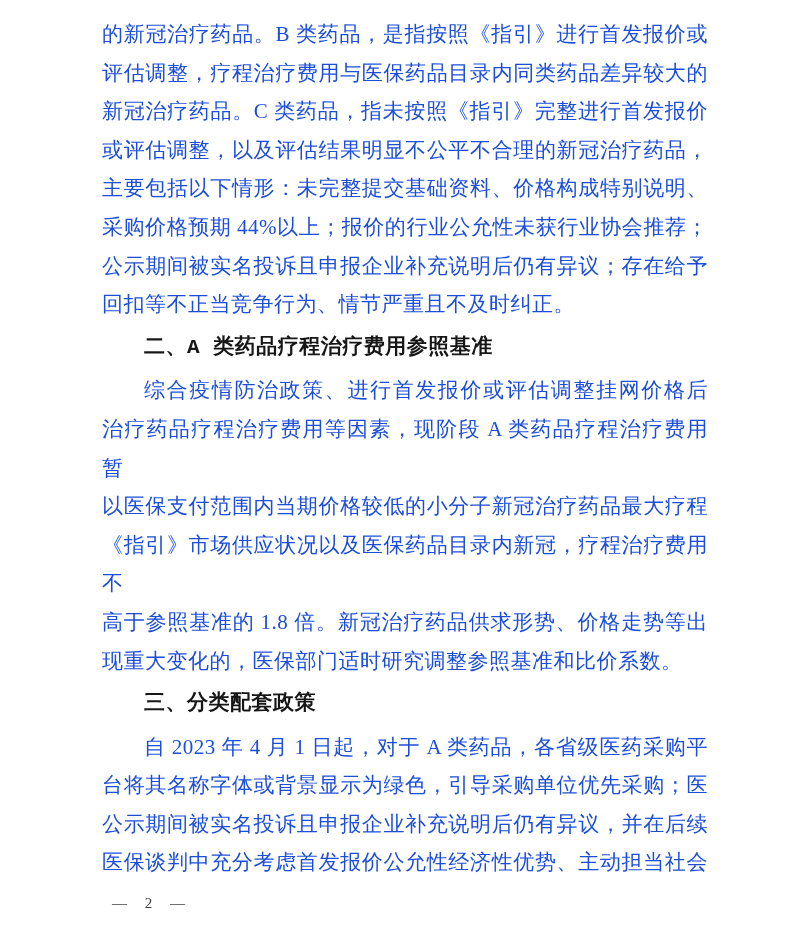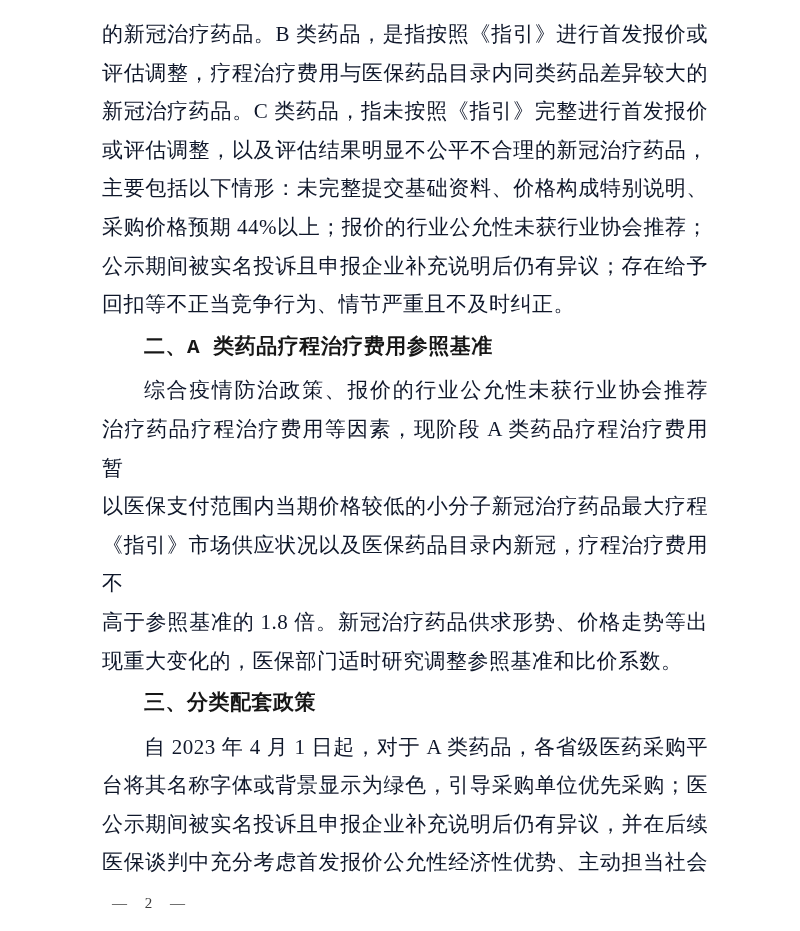--- a/index.html
+++ b/index.html
@@ -17,21 +17,21 @@
   .doc-body {
     position: absolute;
     left: 102px;
     top: 15px;
     width: 606px;
   }
   .line {
     font-family: "Liberation Serif", "DejaVu Serif", serif;
     font-size: 21px;
     line-height: 38.6px;
-    color: #0f172a;
+    color: #1d4ed8;
     letter-spacing: 0.5px;
     white-space: nowrap;
   }
   .line.j {
     white-space: normal;
     text-align: justify;
     text-align-last: justify;
   }
   .line.ind {
     text-indent: 42px;
@@ -60,21 +60,21 @@
   <div class="doc-body">
       <div class="line body j">的新冠治疗药品。B 类药品，是指按照《指引》进行首发报价或</div>
       <div class="line body j">评估调整，疗程治疗费用与医保药品目录内同类药品差异较大的</div>
       <div class="line body j">新冠治疗药品。C 类药品，指未按照《指引》完整进行首发报价</div>
       <div class="line body j">或评估调整，以及评估结果明显不公平不合理的新冠治疗药品，</div>
       <div class="line body j">主要包括以下情形：未完整提交基础资料、价格构成特别说明、</div>
       <div class="line body j">采购价格预期 44%以上；报价的行业公允性未获行业协会推荐；</div>
       <div class="line body j">公示期间被实名投诉且申报企业补充说明后仍有异议；存在给予</div>
       <div class="line body">回扣等不正当竞争行为、情节严重且不及时纠正。</div>
       <div class="line heading ind">二、A 类药品疗程治疗费用参照基准</div>
-      <div class="line body j ind">综合疫情防治政策、报价的行业公允性未获行业协会推荐</div>
+      <div class="line body j ind">综合疫情防治政策、进行首发报价或评估调整挂网价格后</div>
       <div class="line body j">治疗药品疗程治疗费用等因素，现阶段 A 类药品疗程治疗费用暂</div>
       <div class="line body j">以医保支付范围内当期价格较低的小分子新冠治疗药品最大疗程</div>
       <div class="line body j">《指引》市场供应状况以及医保药品目录内新冠，疗程治疗费用不</div>
       <div class="line body j">高于参照基准的 1.8 倍。新冠治疗药品供求形势、价格走势等出</div>
       <div class="line body">现重大变化的，医保部门适时研究调整参照基准和比价系数。</div>
       <div class="line heading ind">三、分类配套政策</div>
       <div class="line body j ind">自 2023 年 4 月 1 日起，对于 A 类药品，各省级医药采购平</div>
       <div class="line body j">台将其名称字体或背景显示为绿色，引导采购单位优先采购；医</div>
       <div class="line body j">公示期间被实名投诉且申报企业补充说明后仍有异议，并在后续</div>
       <div class="line body j">医保谈判中充分考虑首发报价公允性经济性优势、主动担当社会</div>

